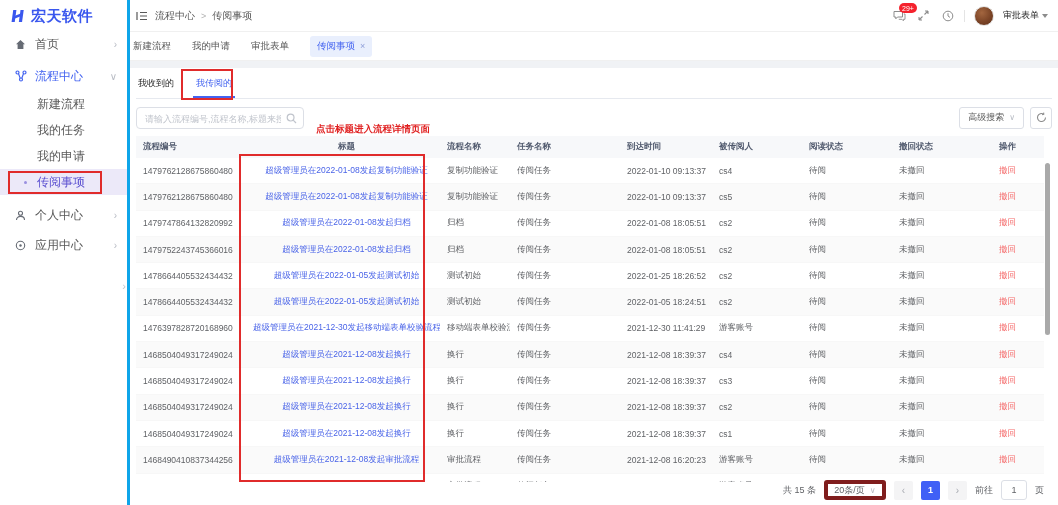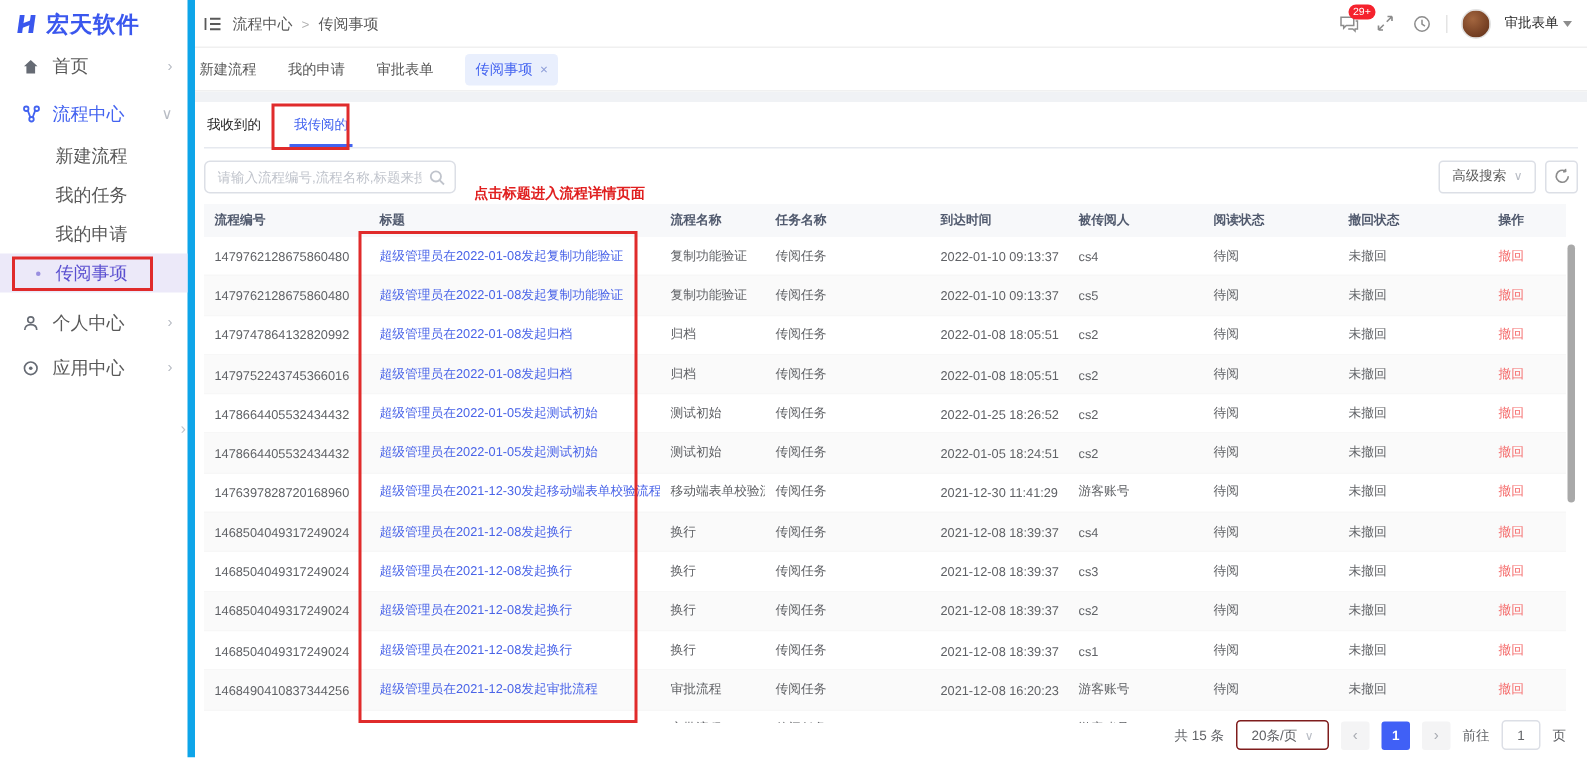--- a/index.html
+++ b/index.html
@@ -1,20 +1,20 @@
 <!DOCTYPE html>
 <html><head>
 <meta charset="utf-8">
 <style>
   * { margin:0; padding:0; box-sizing:border-box; }
   html,body { width:1058px; height:505px; overflow:hidden; }
   body { font-family:"Liberation Sans","DejaVu Sans",sans-serif; color:#606266; background:#fff; position:relative; }
 
   
-  .sidebar { position:absolute; left:0; top:0; width:130px; height:505px; background:#fff; border-right:5px solid #0ea5e9; z-index:3; }
+  .sidebar { position:absolute; left:0; top:0; width:130px; height:505px; background:#fff; border-right:3px solid #0ea5e9; z-index:3; }
   .logo { height:32px; display:flex; align-items:center; padding-left:10px; gap:5px; }
   .logo-text { font-size:15px; font-weight:bold; color:#3a57ee; letter-spacing:0.5px; white-space:nowrap; }
   .nav-row { display:flex; align-items:center; height:30px; padding:0 8px 0 14px; font-size:12px; color:#595959; position:relative; cursor:pointer; }
   .nav-row .nicon { width:13px; height:13px; margin-right:8px; flex:0 0 13px; display:flex; align-items:center; justify-content:center; }
   .nav-row .chev { position:absolute; right:10px; color:#b8bcc4; font-size:10px; }
   .nav-row.first { height:24px; }
   .nav-row.group { margin-top:5px; }
   .nav-row.parent-active { color:#4363f0; }
   .nav-sub { display:flex; align-items:center; height:26px; padding-left:37px; font-size:12px; color:#595959; cursor:pointer; position:relative; }
   .nav-sub.active { background:#ece9f9; color:#5a4fd0; }
@@ -57,30 +57,30 @@
   .refresh-btn { width:22px; height:22px; border:1px solid #dcdfe6; border-radius:3px; background:#fff; display:flex; align-items:center; justify-content:center; cursor:pointer; }
 
   .annotation { position:absolute; left:186px; top:55px; font-size:9.5px; font-weight:bold; color:#e01f1f; z-index:5; }
 
   
   .table-clip { position:absolute; left:6px; right:14px; top:68px; height:346px; overflow:hidden; }
   .thead { display:flex; align-items:center; height:22px; background:#f7f8fa; font-size:8.5px; font-weight:bold; color:#515a6e; }
   .tr { display:flex; align-items:center; height:26.3px; font-size:8.5px; color:#606266; border-bottom:1px solid #f7f7f7; background:#fff; }
   .tbody .tr:nth-child(even) { background:#fafafa; }
   .c { padding-left:7px; white-space:nowrap; overflow:hidden; }
-  .c-id{width:110px;} .c-title{width:194px;} .c-process{width:70px;} .c-task{width:110px;}
+  .c-id{width:110px;} .c-title{width:194px;text-align:center;} .c-process{width:70px;} .c-task{width:110px;}
   .c-time{width:92px;} .c-reader{width:90px;} .c-read{width:90px;} .c-recall{width:100px;} .c-action{width:52px;}
   .title-link { color:#4a64e8; cursor:pointer; }
   .action-link { color:#f56c6c; cursor:pointer; }
 
   .scroll-thumb { position:absolute; left:1045px; top:163px; width:5px; height:172px; background:#a9a9a9; border-radius:3px; z-index:6; cursor:grab; }
 
   
   .pagination { position:absolute; right:14px; bottom:5px; height:20px; display:flex; align-items:center; gap:8px; font-size:9px; color:#606266; background:#fff; }
-  .pg-size { width:62px; height:20px; border:1px solid #7f1d1d; border-radius:3px; display:flex; align-items:center; justify-content:center; gap:5px; cursor:pointer; color:#606266; }
+  .pg-size { width:62px; height:20px; border:4px solid #7f1d1d; border-radius:3px; display:flex; align-items:center; justify-content:center; gap:5px; cursor:pointer; color:#606266; }
   .pg-size .sel-caret { color:#b8bcc4; font-size:8px; }
   .pg-btn { width:19px; height:19px; background:#f4f4f5; border-radius:2px; display:flex; align-items:center; justify-content:center; color:#a8abb2; font-size:10px; cursor:pointer; }
   .pg-page { width:19px; height:19px; background:#4060f6; border-radius:2px; display:flex; align-items:center; justify-content:center; color:#fff; font-weight:bold; font-size:9px; cursor:pointer; }
   .pg-goto-input { width:26px; height:20px; border:1px solid #dcdfe6; border-radius:3px; text-align:center; font-size:9px; color:#606266; outline:none; font-family:inherit; }
 
   
   .redbox { position:absolute; border:2px solid #e02b2b; z-index:7; pointer-events:none; }
   #rb-sidebar { left:8px; top:171px; width:94px; height:23px; }
   #rb-subtab { left:181px; top:69px; width:52px; height:31px; }
   #rb-column { left:239px; top:154px; width:186px; height:328px; }

